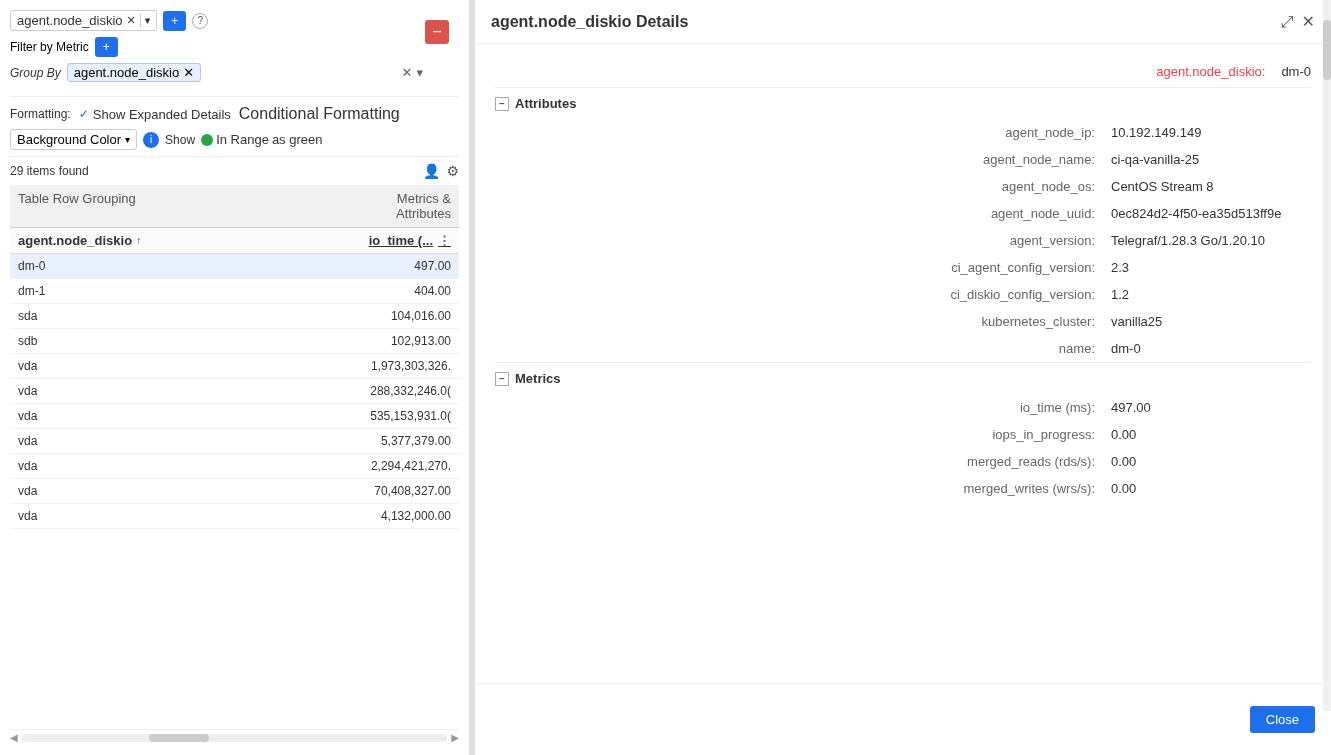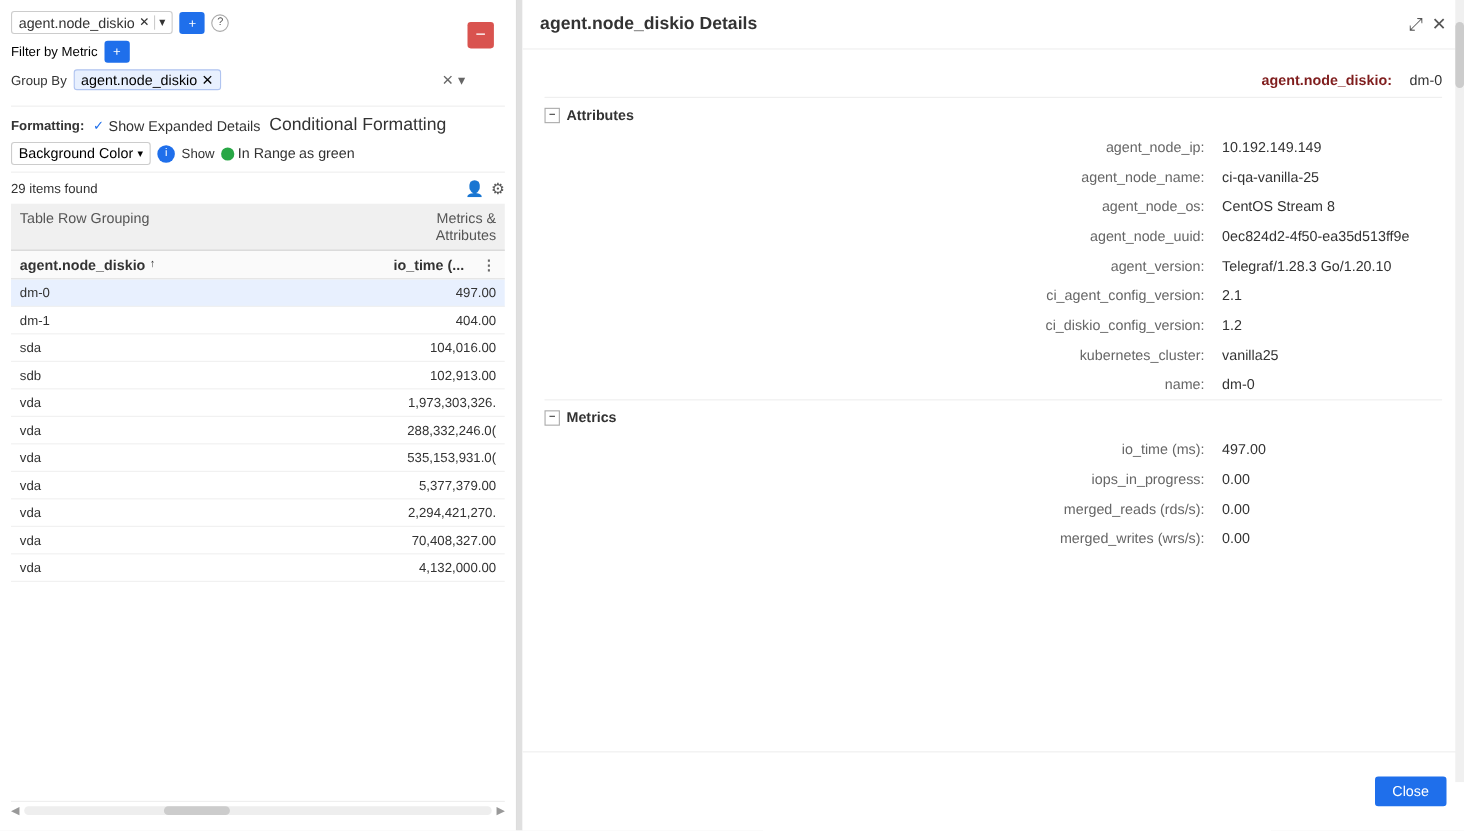--- a/index.html
+++ b/index.html
@@ -79,20 +79,21 @@
     .group-by-row {
       display: flex;
       align-items: center;
       gap: 6px;
       margin-bottom: 10px;
     }
     .group-by-label {
       font-size: 12px;
       color: #333;
       white-space: nowrap;
+      font-style: italic;
     }
     .group-by-tag {
       display: flex;
       align-items: center;
       background: #e8f0fe;
       border: 1px solid #b0c4f0;
       border-radius: 3px;
       padding: 1px 6px;
       font-size: 12px;
       gap: 4px;
@@ -110,21 +111,21 @@
       margin-top: 4px;
     }
     .formatting-row {
       display: flex;
       align-items: center;
       gap: 8px;
       margin-bottom: 6px;
       flex-wrap: wrap;
     }
     .formatting-label {
-      font-weight: 700;
+      font-weight: 400;
       font-size: 12px;
       color: #333;
     }
     .formatting-checkbox {
       display: flex;
       align-items: center;
       gap: 4px;
       font-size: 12px;
       color: #333;
     }
@@ -219,21 +220,21 @@
 
     .col-header-row {
       display: flex;
       background: #fafafa;
       border-bottom: 1px solid #ddd;
       font-size: 12px;
       font-weight: 600;
       color: #333;
     }
     .col-main { flex: 1; padding: 5px 8px; display: flex; align-items: center; gap: 4px; }
-    .col-metric { width: 120px; padding: 5px 8px; text-align: right; display: flex; justify-content: flex-end; gap: 16px; }
+    .col-metric { width: 120px; padding: 5px 8px; text-align: right; display: flex; justify-content: flex-end; gap: 5px; text-decoration: underline; }
 
     .table-body { flex: 1; overflow-y: auto; overflow-x: auto; }
     .table-row {
       display: flex;
       border-bottom: 1px solid #f0f0f0;
       align-items: center;
     }
     .table-row.selected { background: #e8f0fe; }
     .td-main { flex: 1; padding: 5px 8px; font-size: 12px; color: #333; }
     .td-metric { width: 120px; padding: 5px 8px; text-align: right; font-size: 12px; color: #333; }
@@ -293,21 +294,21 @@
 
     .detail-main-row {
       display: flex;
       justify-content: flex-end;
       align-items: center;
       padding: 8px 0;
       font-size: 13px;
       color: #333;
       gap: 16px;
     }
-    .detail-main-label { color: #7f1d1d; font-weight: bold; }
+    .detail-main-label { color: #ef4444; }
     .detail-main-value { color: #333; font-weight: 500; }
 
     .section-header {
       display: flex;
       align-items: center;
       gap: 6px;
       padding: 8px 0;
       font-size: 13px;
       font-weight: 600;
       color: #333;
@@ -575,21 +576,21 @@
         <div class="attr-row">
     <span class="attr-label">agent_node_uuid:</span>
     <span class="attr-value">0ec824d2-4f50-ea35d513ff9e</span>
   </div>
         <div class="attr-row">
     <span class="attr-label">agent_version:</span>
     <span class="attr-value">Telegraf/1.28.3 Go/1.20.10</span>
   </div>
         <div class="attr-row">
     <span class="attr-label">ci_agent_config_version:</span>
-    <span class="attr-value">2.1</span>
+    <span class="attr-value">2.3</span>
   </div>
         <div class="attr-row">
     <span class="attr-label">ci_diskio_config_version:</span>
     <span class="attr-value">1.2</span>
   </div>
         <div class="attr-row">
     <span class="attr-label">kubernetes_cluster:</span>
     <span class="attr-value">vanilla25</span>
   </div>
         <div class="attr-row">

